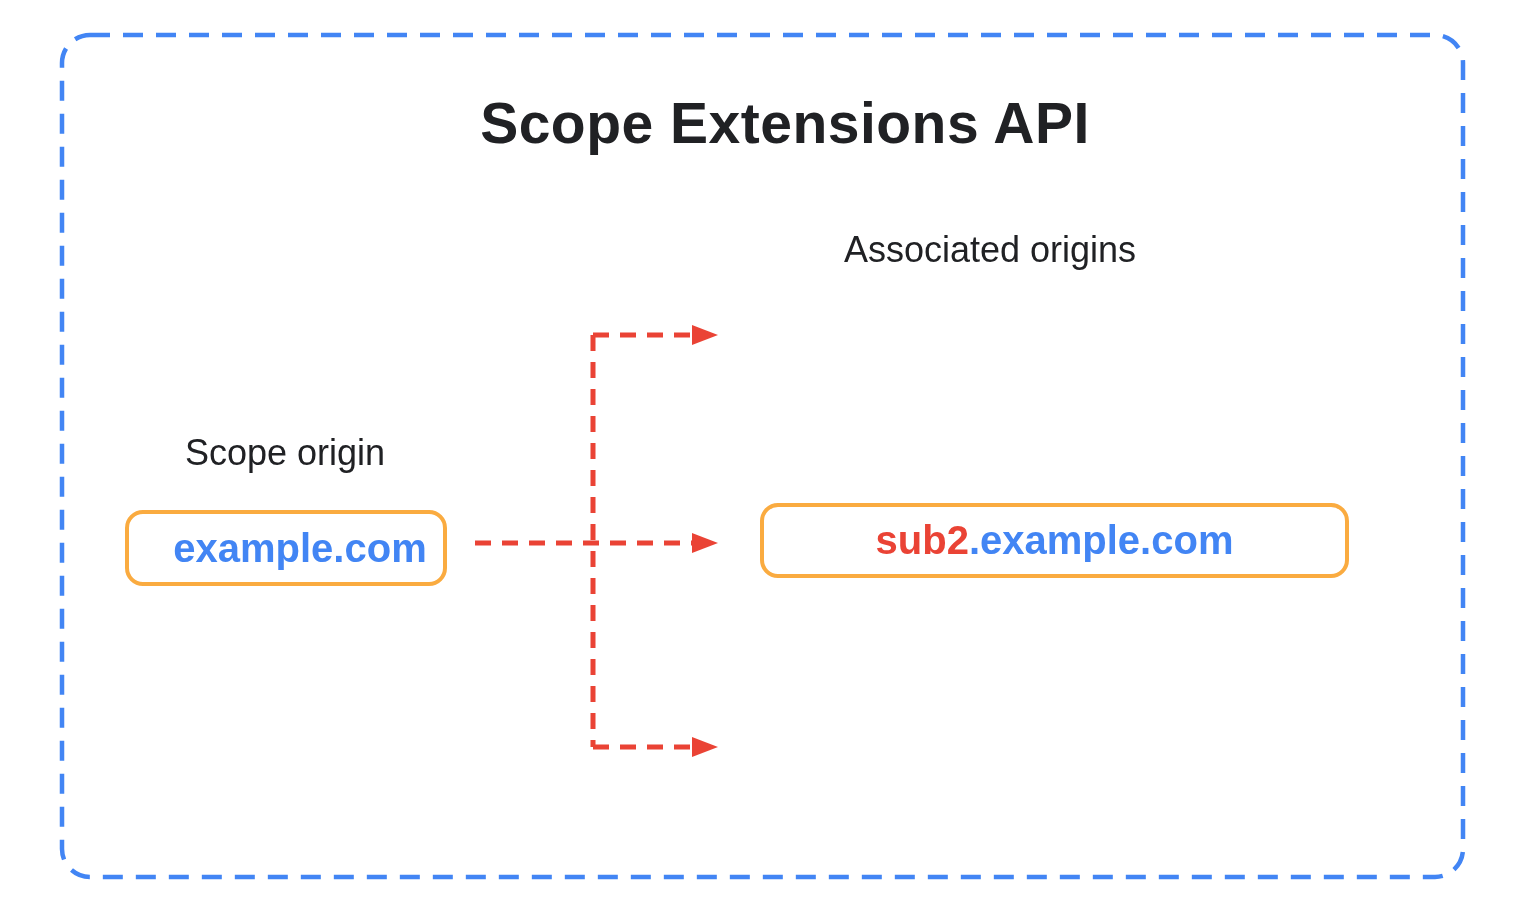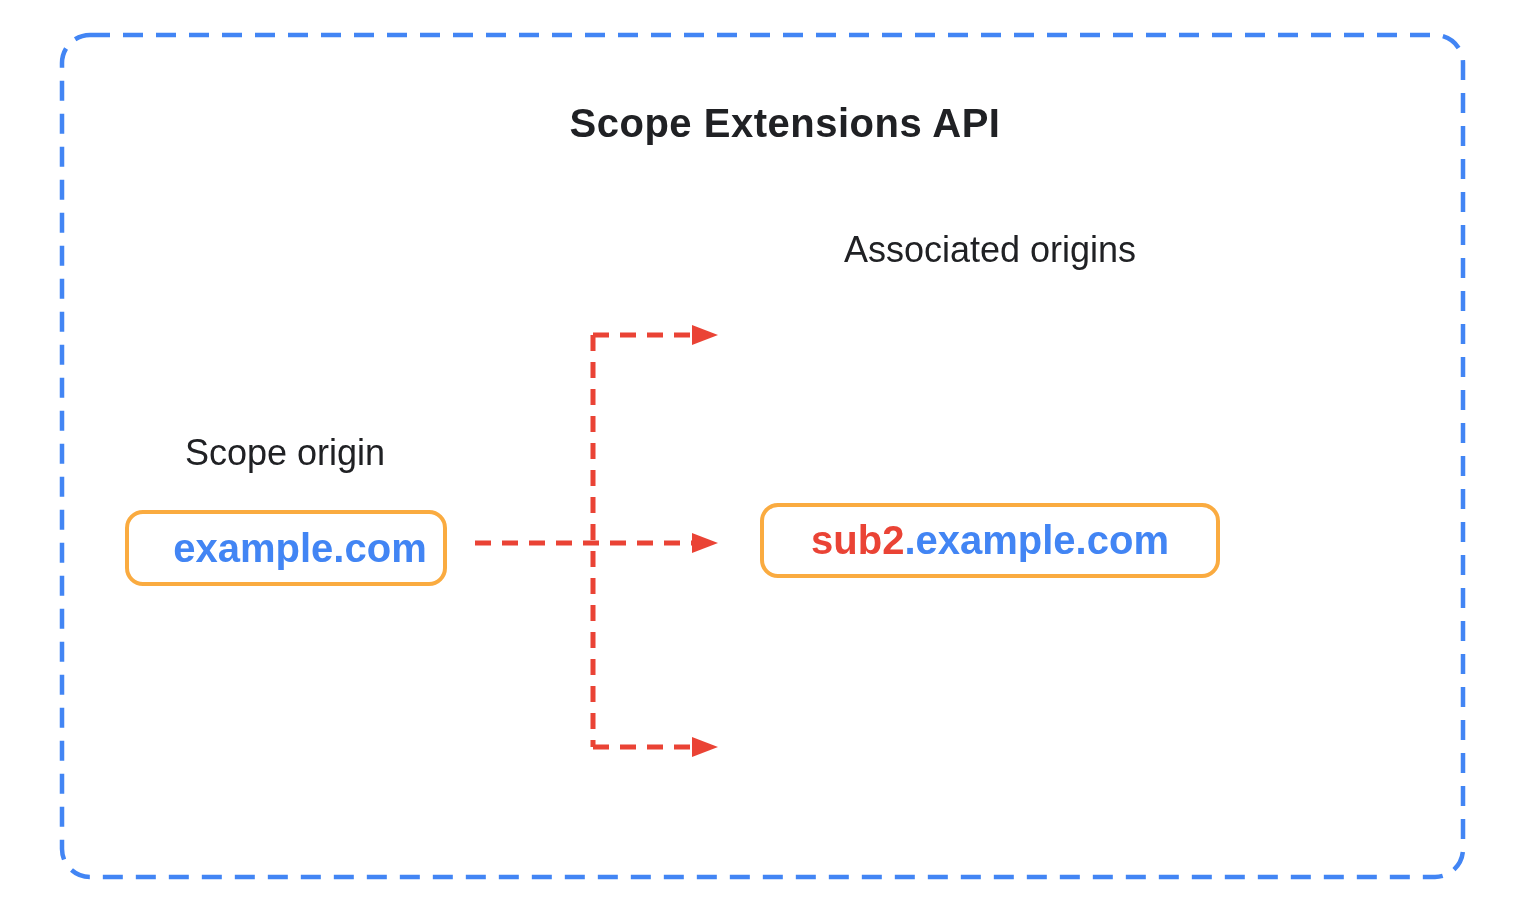--- a/index.html
+++ b/index.html
@@ -38,21 +38,21 @@
   .arrow-head {
     fill: var(--red, #EA4335);
     stroke: none;
   }
   .title {
     position: absolute;
     left: 785px;
     top: 123px;
     transform: translate(-50%, -50%);
     margin: 0;
-    font-size: 40px;
+    font-size: 57px;
     font-weight: 700;
     color: var(--ink, #202124);
     letter-spacing: 0.5px;
     white-space: nowrap;
   }
   .section-label {
     position: absolute;
     transform: translate(-50%, -50%);
     font-size: 36px;
     font-weight: 400;
@@ -81,21 +81,21 @@
     white-space: nowrap;
   }
   .main-origin-box {
     left: 125px;
     top: 510px;
     width: 322px;
     height: 76px;
     padding-left: 28px;
   }
   .sub-box-1 { left: 760px; top: 312px; width: 500px; height: 74px; }
-  .sub-box-2 { left: 760px; top: 503px; width: 460px; height: 75px; }
+  .sub-box-2 { left: 760px; top: 503px; width: 589px; height: 75px; }
   .sub-box-3 { left: 760px; top: 693px; width: 500px; height: 79px; }
   .domain-blue { color: var(--blue, #4285F4); }
   .domain-red  { color: var(--red, #EA4335); }
 </style>
 </head>
 <body>
 
 <div class="canvas">
 
   <svg class="overlay" viewBox="0 0 1520 914" aria-hidden="true">

